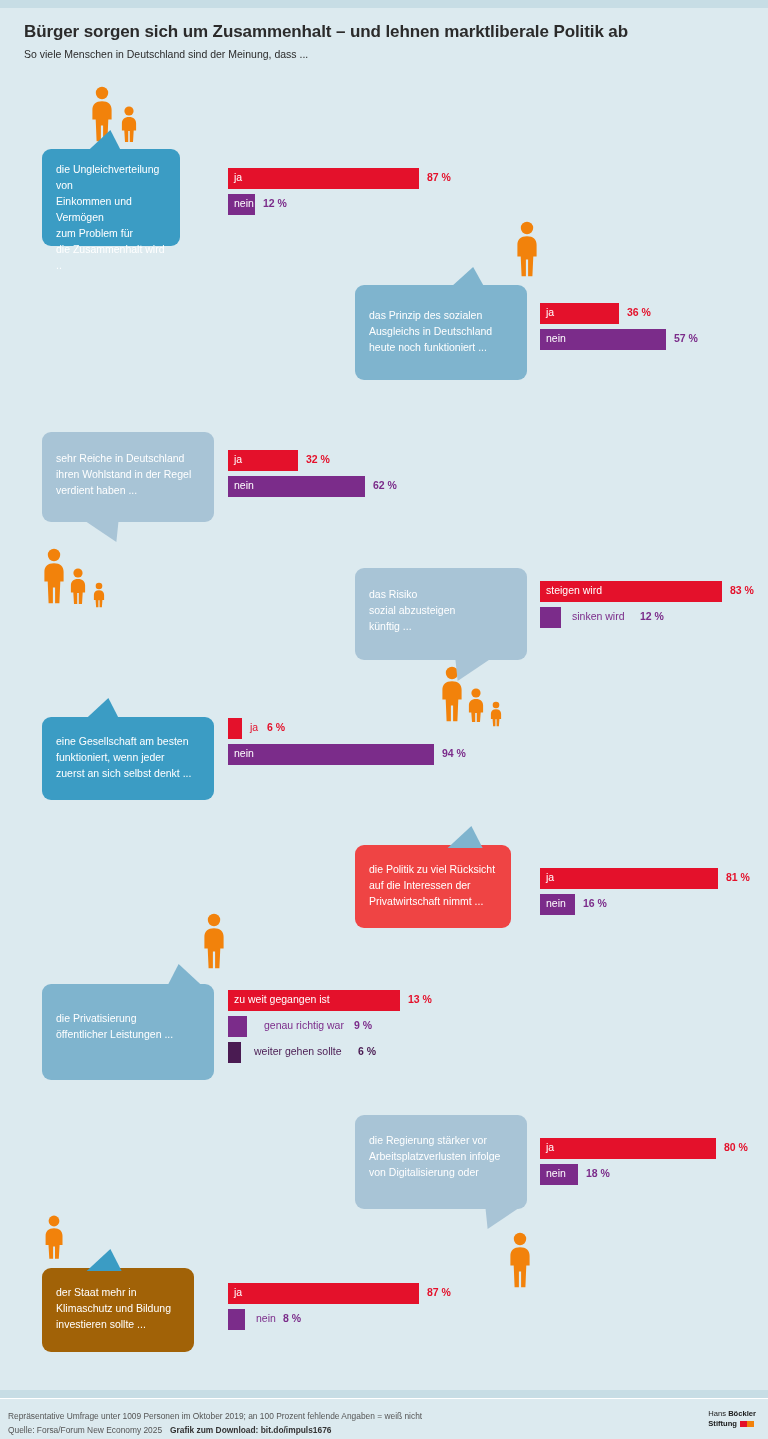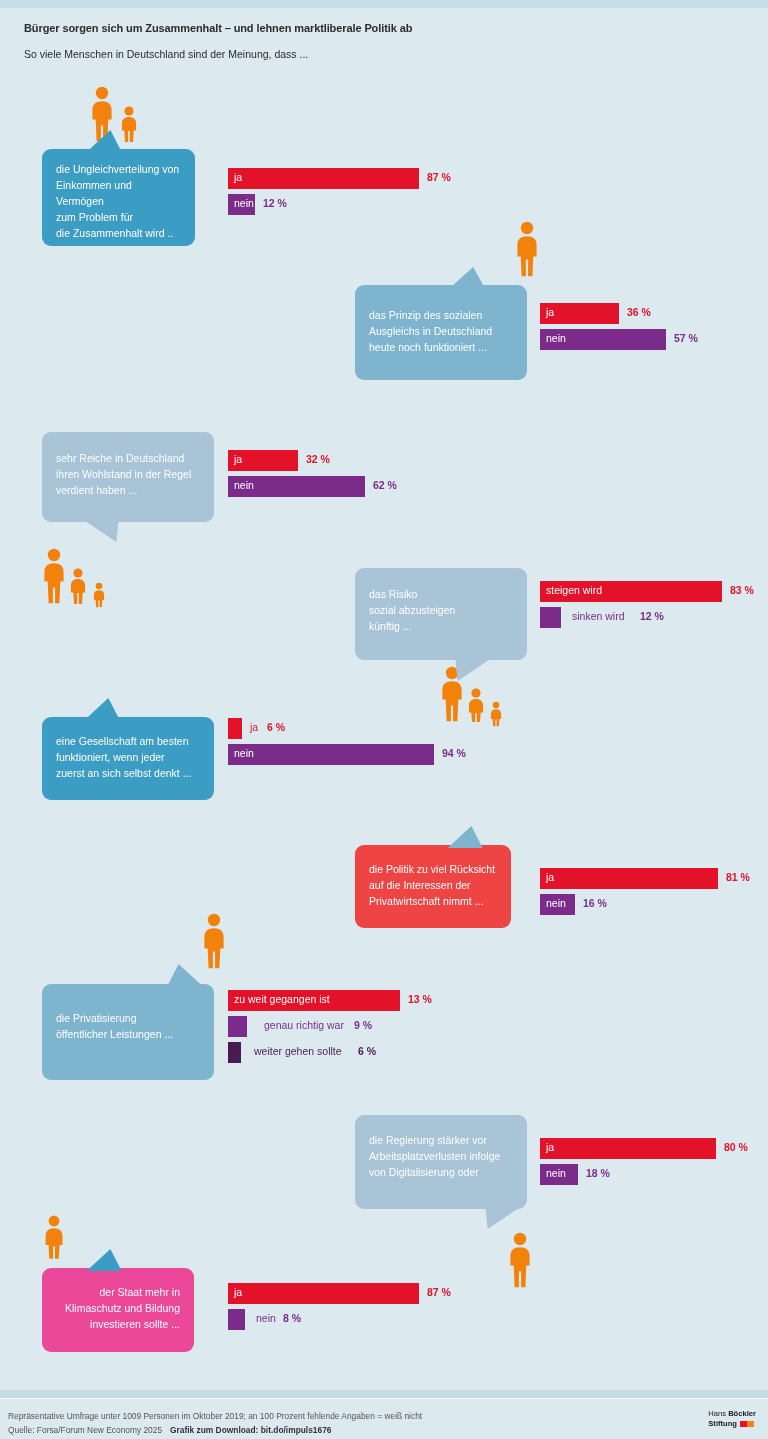--- a/index.html
+++ b/index.html
@@ -7,21 +7,21 @@
     width:768px;height:1439px;
     background:#dceaef;
     font-family:"Liberation Sans", sans-serif;
     position:relative;overflow:hidden;
     -webkit-font-smoothing:antialiased;
   }
   .topbar{position:absolute;left:0;top:0;width:768px;height:8px;background:#c7dde5;}
   .bottombar{position:absolute;left:0;top:1390px;width:768px;height:8px;background:#c7dde5;}
   .footer-rule{position:absolute;left:0;top:1398px;width:768px;height:1px;background:#ffffff;}
 
-  .title{position:absolute;left:24px;top:22px;font-size:11px;color:#2b2b2b;font-weight:bold;letter-spacing:-0.1px;white-space:nowrap;}
+  .title{position:absolute;left:24px;top:22px;font-size:17px;color:#2b2b2b;font-weight:bold;letter-spacing:-0.1px;white-space:nowrap;}
   .subtitle{position:absolute;left:24px;top:48px;font-size:10.5px;color:#2b2b2b;white-space:nowrap;}
 
   
   .bubble{position:absolute;border-radius:9px;box-sizing:border-box;padding:12px 14px;color:#ffffff;font-size:10.5px;line-height:16px;}
 
   
   .bars{position:absolute;}
   .barrow{position:relative;height:22px;margin-bottom:4px;}
   .bar{position:absolute;left:0;top:0;height:21px;}
   .bar.red{background:#e4112b;}
@@ -119,21 +119,21 @@
 
 <div class="pics" style="left:503px;top:1232px;">
   <svg class="fig" width="36" height="58" viewBox="0 0 36 58">
     <g fill="#f2820b">
       <circle cx="17" cy="7" r="6.2"></circle>
       <path d="M17 15.2c-6.2 0-9.6 3.4-9.6 8.6v9.6h3.3l0.9 21.8h4.3V39.6h2.2V55.2h4.3l0.9-21.8h3.3v-9.6c0-5.2-3.4-8.6-9.6-8.6z"></path>
     </g>
   </svg>
 </div>
 
-<div class="bubble" style="left:42px;top:149px;width:153px;height:97px;background:#3b9cc4;">
+<div class="bubble" style="left:42px;top:149px;width:138px;height:97px;background:#3b9cc4;">
   <div style="position:absolute;left:50px;top:-19px;width:0;height:0;border-left:13px solid transparent;border-right:22px solid transparent;border-bottom:22px solid #3b9cc4;transform:skewX(-26deg);"></div>
   <div>die Ungleichverteilung von</div>
   <div>Einkommen und Vermögen</div>
   <div>zum Problem für</div>
   <div>die Zusammenhalt wird ..</div>
 </div>
 <div class="bars" style="left:228px;top:168px;">
   <div class="barrow">
     <div class="bar red" style="width:191px;"></div>
     <div class="barlabel">ja</div>
@@ -276,21 +276,21 @@
     <div class="barlabel">ja</div>
     <div class="pct red" style="left:184px;">80 %</div>
   </div>
   <div class="barrow">
     <div class="bar purple" style="width:38px;"></div>
     <div class="barlabel">nein</div>
     <div class="pct purple" style="left:46px;">18 %</div>
   </div>
 </div>
 
-<div class="bubble" style="left:42px;top:1268px;width:152px;height:84px;background:#ec4899;padding-top:16px;text-align:right;">
+<div class="bubble" style="left:42px;top:1268px;width:152px;height:84px;background:#a16207;padding-top:16px;">
   <div style="position:absolute;left:50px;top:-19px;width:0;height:0;border-left:13px solid transparent;border-right:22px solid transparent;border-bottom:22px solid #3b9cc4;transform:skewX(-26deg);"></div>
   <div>der Staat mehr in</div>
   <div>Klimaschutz und Bildung</div>
   <div>investieren sollte ...</div>
 </div>
 <div class="bars" style="left:228px;top:1283px;">
   <div class="barrow">
     <div class="bar red" style="width:191px;"></div>
     <div class="barlabel">ja</div>
     <div class="pct red" style="left:199px;">87 %</div>

